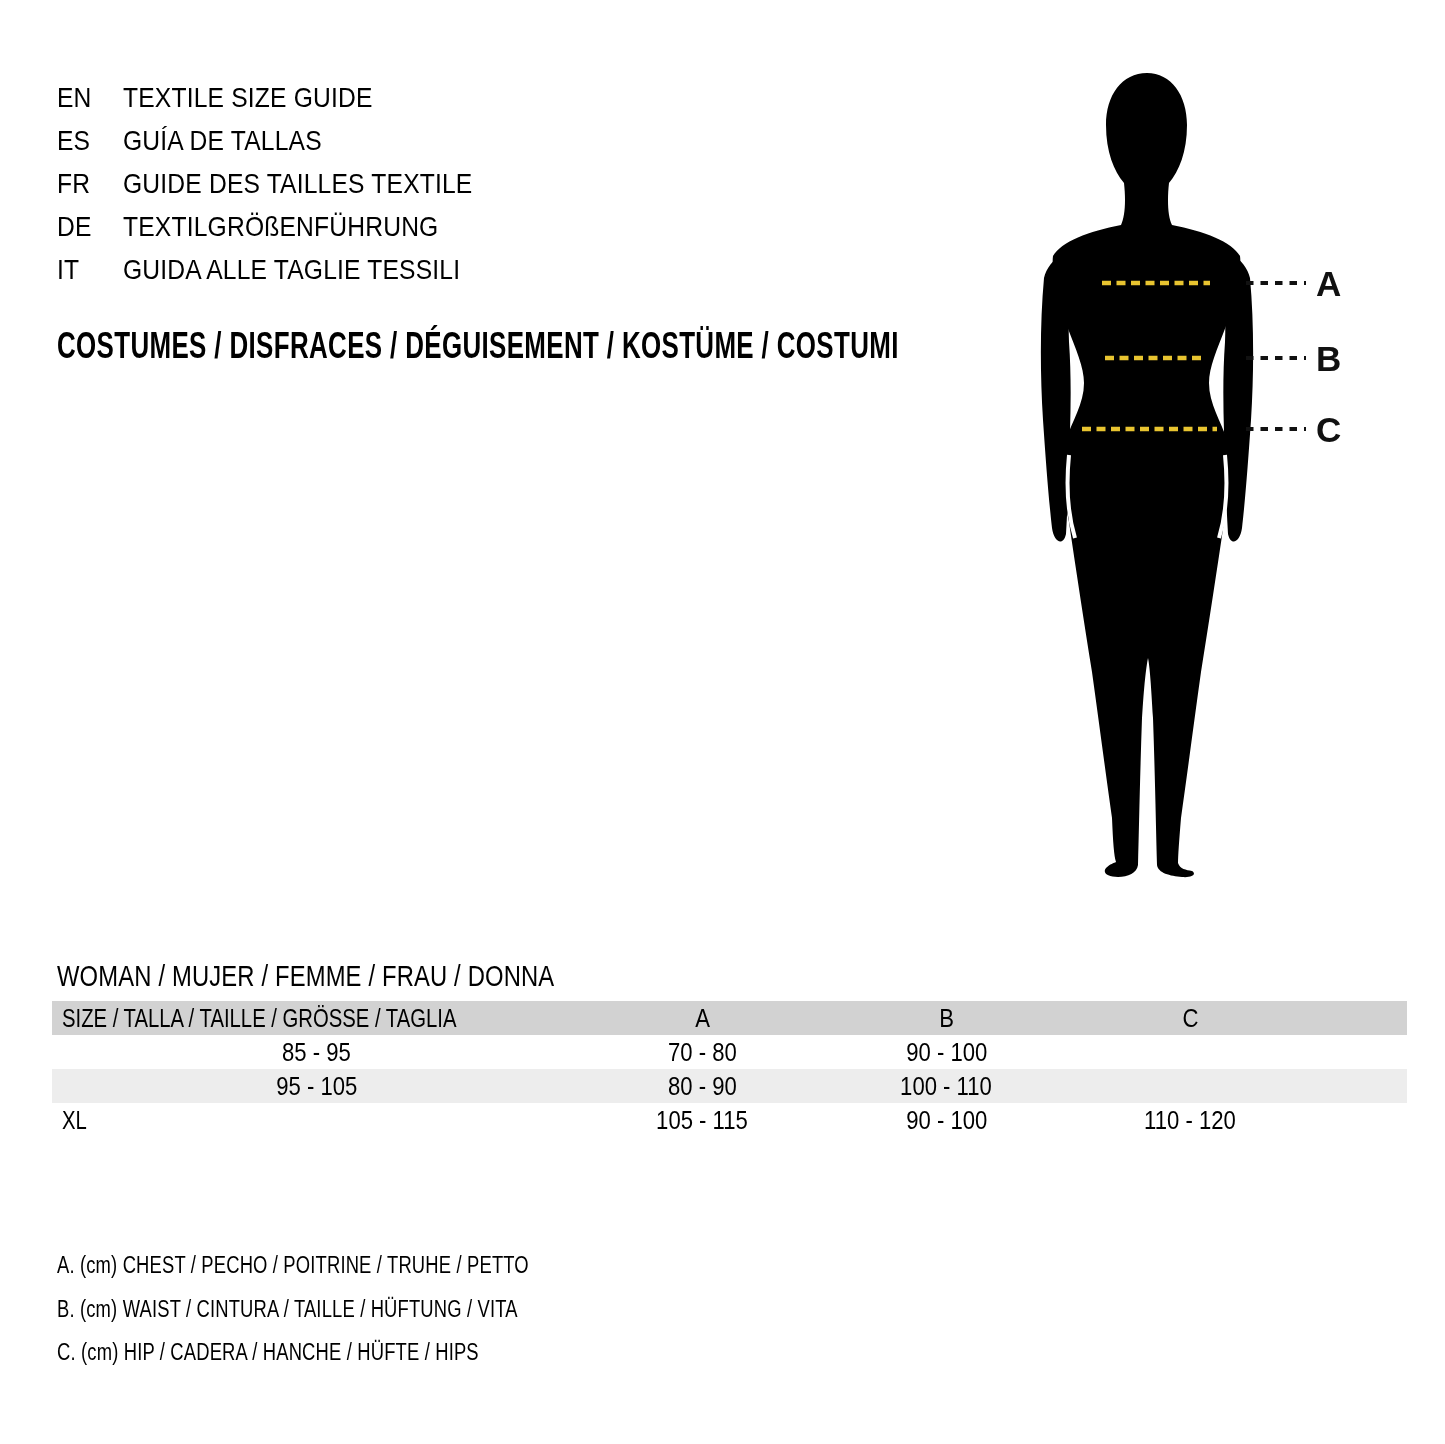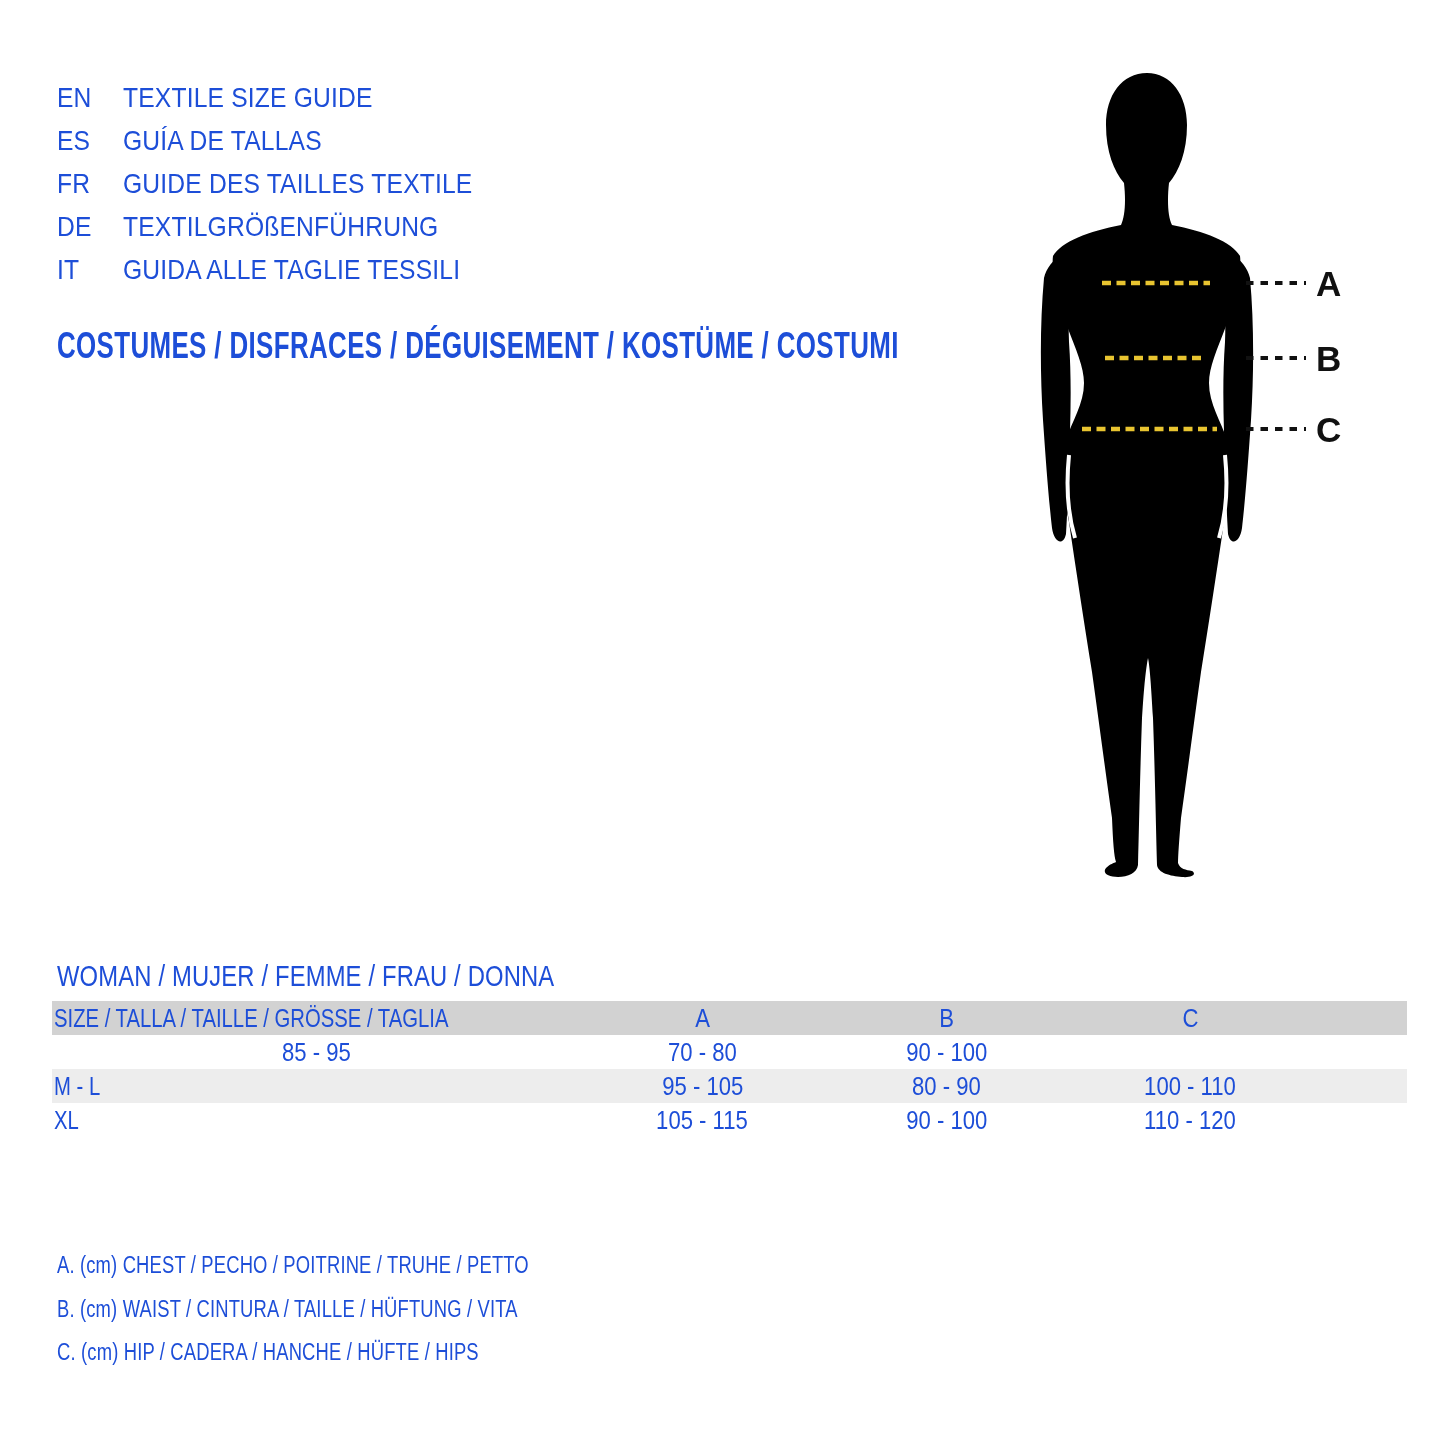--- a/index.html
+++ b/index.html
@@ -1,21 +1,21 @@
 <!DOCTYPE html>
 <html><head>
 <meta charset="utf-8">
 <style>
   * { margin:0; padding:0; box-sizing:border-box; }
   html,body { background:#ffffff; }
   .canvas {
     position:relative; width:1417px; height:1444px;
     background:#ffffff; overflow:hidden;
     font-family:"Liberation Sans", sans-serif;
-    color:#1d4ed8;
+    color:#000000;
   }
   
   .lang-block {
     position:absolute; left:57px; top:76px;
     transform:scaleX(0.88); transform-origin:0 0;
     font-size:28px; line-height:43px; letter-spacing:0.2px;
   }
   .lang-row { display:flex; white-space:nowrap; }
   .lang-code { width:75px; flex:0 0 75px; }
   
@@ -39,21 +39,21 @@
   }
   .size-table {
     position:absolute; left:52px; top:1001px; width:1355px;
   }
   .t-row {
     display:grid; grid-template-columns:39% 18% 18% 18% 7%;
     align-items:center; height:34px; font-size:26px;
   }
   .t-row.head { background:#d2d2d2; }
   .t-row.alt  { background:#ededed; }
-  .cell-label { padding-left:2px; text-align:left; white-space:nowrap; }
+  .cell-label { padding-left:10px; text-align:left; white-space:nowrap; }
   .cell-val   { text-align:center; white-space:nowrap; }
   .cnd-l { display:inline-block; transform:scaleX(0.78); transform-origin:0 50%; }
   .cnd-c { display:inline-block; transform:scaleX(0.85); transform-origin:50% 50%; }
   
   .legend {
     position:absolute; left:57px; top:1244px;
     font-size:23px; line-height:43.5px;
   }
   .legend-line {
     transform:scaleX(0.80); transform-origin:0 50%;
@@ -175,21 +175,20 @@
       <div class="cell-val"><span class="cnd-c">C</span></div>
       <div></div>
     </div>
     <div class="t-row">
       <div class="cell-val"><span class="cnd-c">85 - 95</span></div>
       <div class="cell-val"><span class="cnd-c">70 - 80</span></div>
       <div class="cell-val"><span class="cnd-c">90 - 100</span></div>
       <div></div>
     </div>
     <div class="t-row alt">
-      <div class="cell-label"><span class="cnd-l">M - L</span></div>
       <div class="cell-val"><span class="cnd-c">95 - 105</span></div>
       <div class="cell-val"><span class="cnd-c">80 - 90</span></div>
       <div class="cell-val"><span class="cnd-c">100 - 110</span></div>
       <div></div>
     </div>
     <div class="t-row">
       <div class="cell-label"><span class="cnd-l">XL</span></div>
       <div class="cell-val"><span class="cnd-c">105 - 115</span></div>
       <div class="cell-val"><span class="cnd-c">90 - 100</span></div>
       <div class="cell-val"><span class="cnd-c">110 - 120</span></div>

